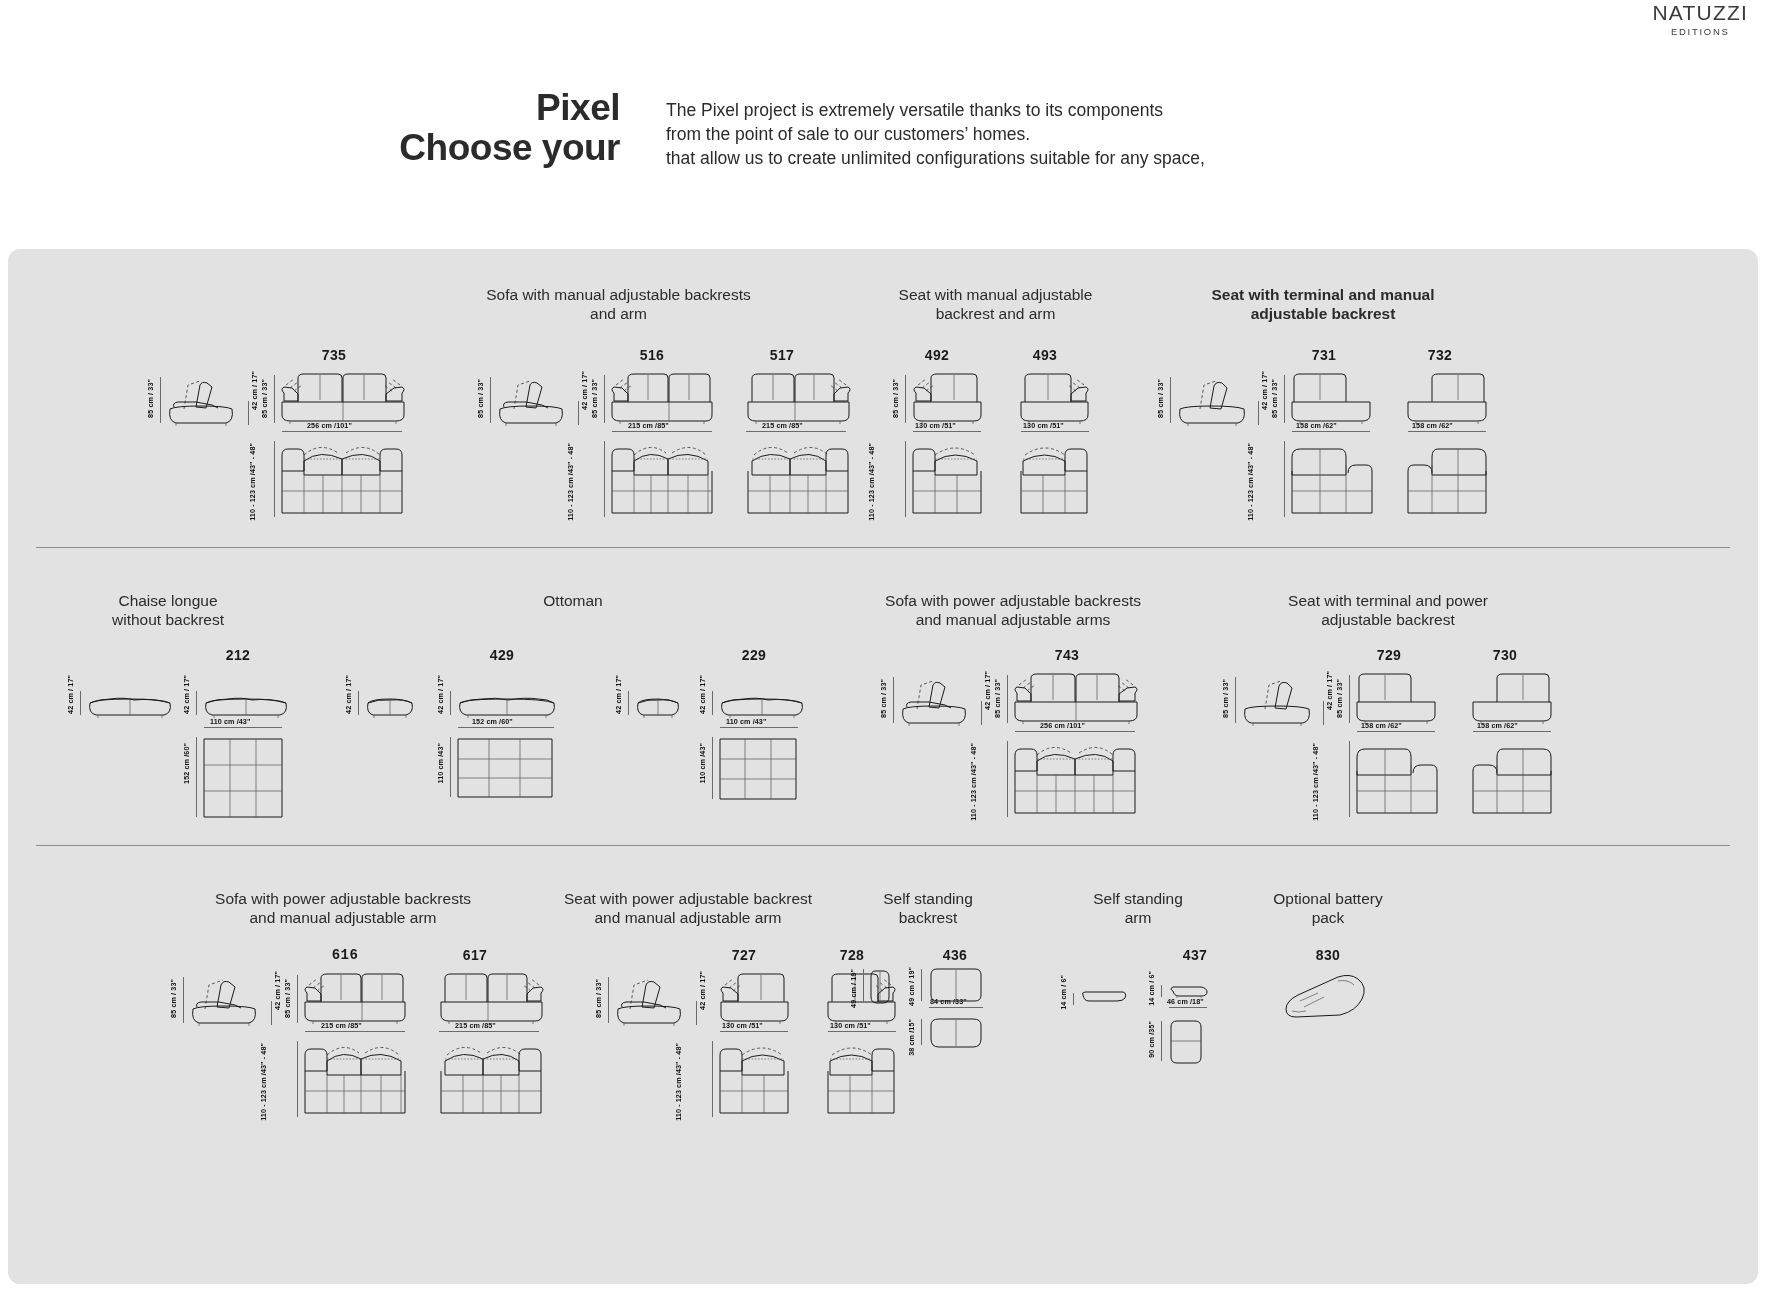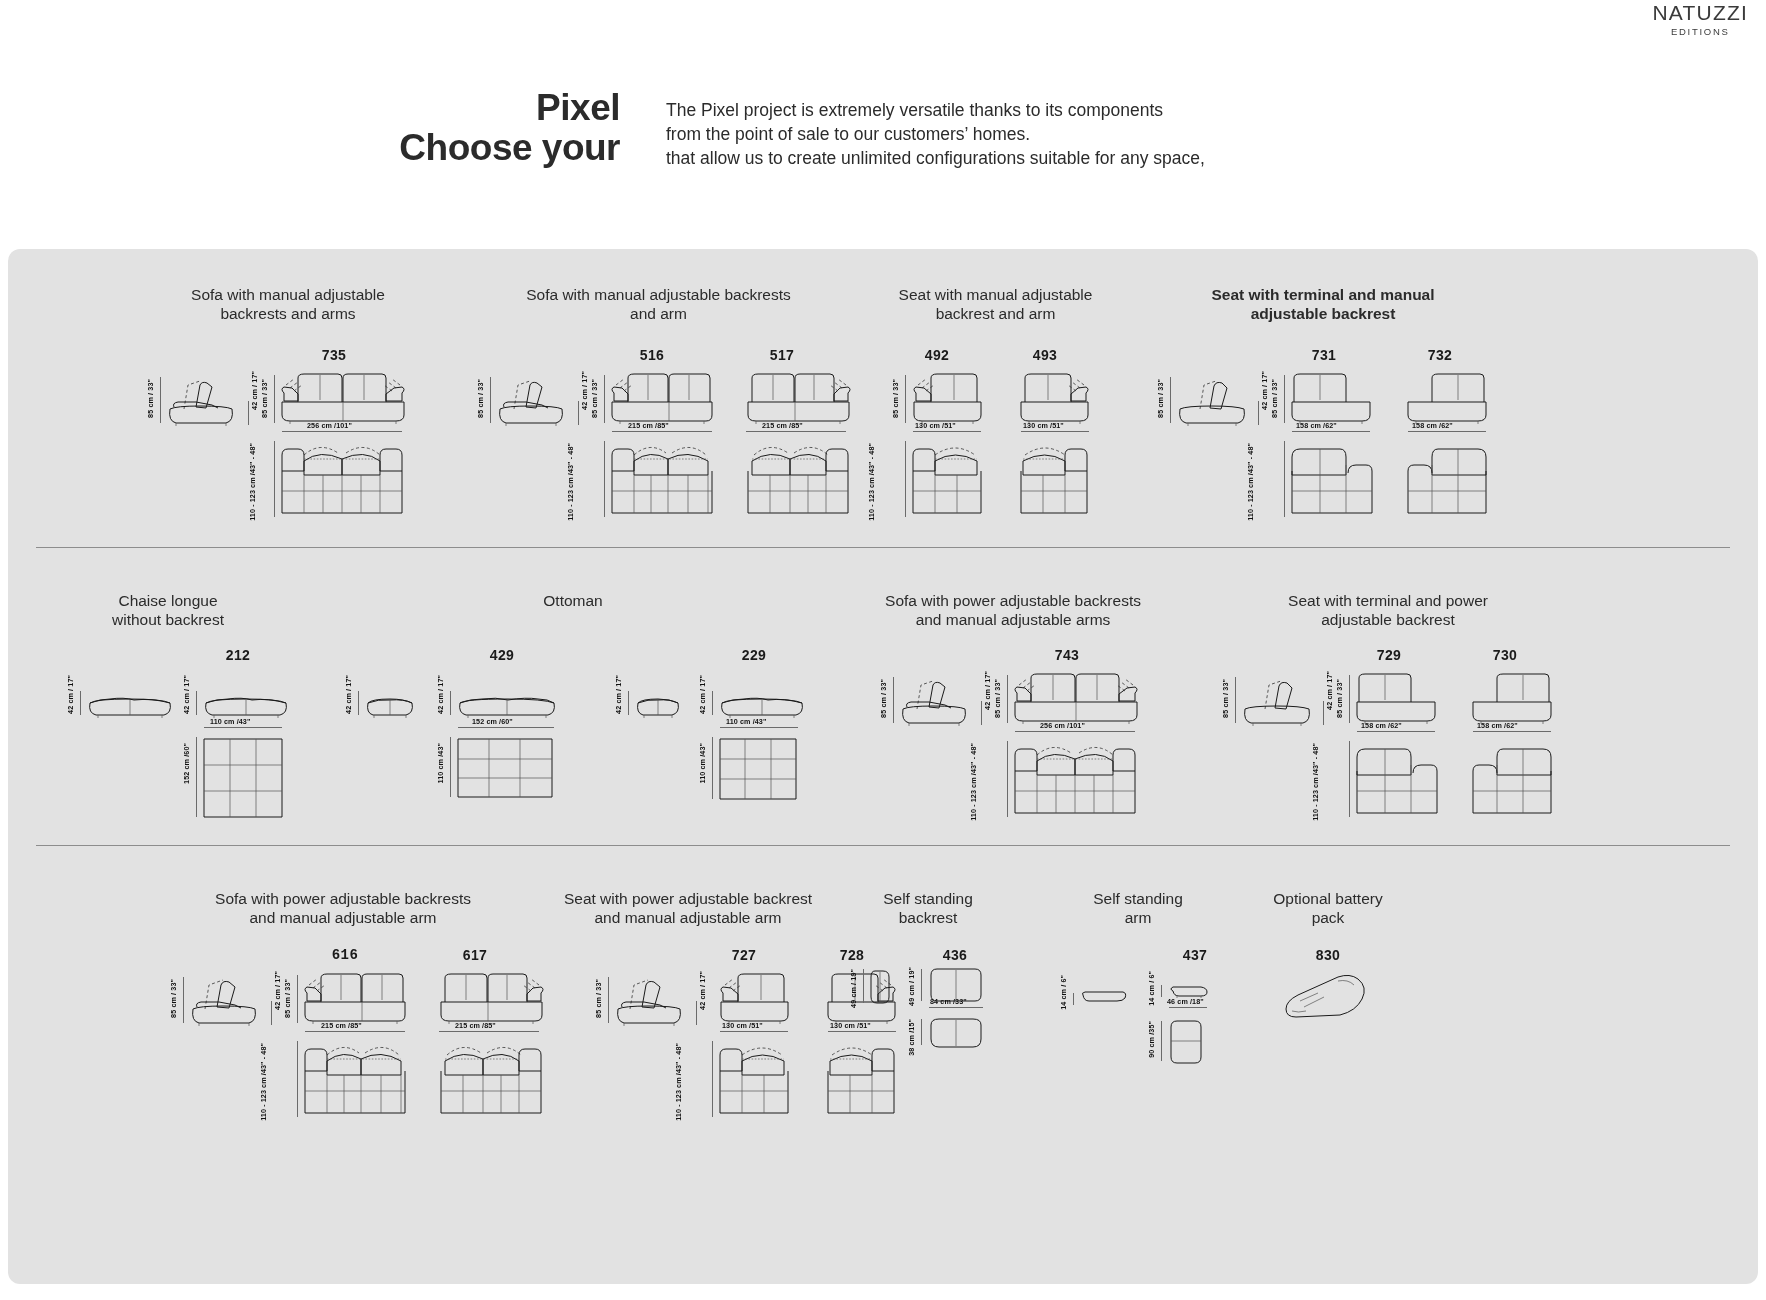--- a/index.html
+++ b/index.html
@@ -84,24 +84,20 @@
       <div>The Pixel project is extremely versatile thanks to its components</div>
       <div>from the point of sale to our customers’ homes.</div>
       <div>that allow us to create unlimited configurations suitable for any space,</div>
     </div>
   </div>
 
   <div class="panel">
     <div class="divider" style="top:298px;"></div>
     <div class="divider" style="top:596px;"></div>
 
-    <div class="group" style="left:120px; top:36px; width:320px;">
-      <div class="group-title">Sofa with manual adjustable
-backrests and arms</div>
-    </div>
     <div class="fig" style="left:128px; top:100px;">
 
       <div class="unit" style="left:12px; top:28px;">
         <div class="dim dim-v" style="position:absolute; left:-2px; top:2px;">85 cm / 33"</div>
         <div class="dimline-v" style="position:absolute; left:12px; top:0; height:46px;"></div>
         <svg width="78" height="50" style="position:absolute; left:18px; top:0;">
           <path class="ln-dash" d="M18 32 L22 8 L34 4"></path>
           <path class="ln" d="M30 30 L34 8 Q36 4 41 6 L46 10 L40 31 Z"></path>
           <path class="ln" d="M8 30 Q6 26 12 25 L30 25 L46 28 L52 31"></path>
           <path class="ln" d="M4 32 Q2 44 10 46 L60 46 Q68 44 66 32 Q60 29 34 29 Q10 29 4 32Z"></path>
@@ -141,21 +137,21 @@
           <path class="ln" d="M24 20 Q40 8 62 18 L62 34 L24 34 Z"></path>
           <path class="ln" d="M62 18 Q84 8 100 20 L100 34 L62 34 Z"></path>
           <path class="ln" d="M2 30 L2 72 L122 72 L122 30"></path>
           <path class="ln-thin" d="M24 34 L24 72 M62 34 L62 72 M100 34 L100 72 M43 34 L43 72 M81 34 L81 72"></path>
           <path class="ln-thin" d="M2 50 L122 50"></path>
           <path class="ln-dot" d="M24 18 L100 18"></path>
         </svg>
       </div>
     </div>
 
-    <div class="group" style="left:478px; top:36px; width:345px;">
+    <div class="group" style="left:438px; top:36px; width:345px;">
       <div class="group-title">Sofa with manual adjustable backrests
 and arm</div>
     </div>
     <div class="fig" style="left:462px; top:100px;">
       <div class="unit" style="left:8px; top:28px;">
         <div class="dim dim-v" style="position:absolute; left:-2px; top:2px;">85 cm / 33"</div>
         <div class="dimline-v" style="position:absolute; left:12px; top:0; height:46px;"></div>
         <svg width="78" height="50" style="position:absolute; left:18px; top:0;">
           <path class="ln-dash" d="M18 32 L22 8 L34 4"></path>
           <path class="ln" d="M30 30 L34 8 Q36 4 41 6 L46 10 L40 31 Z"></path>

